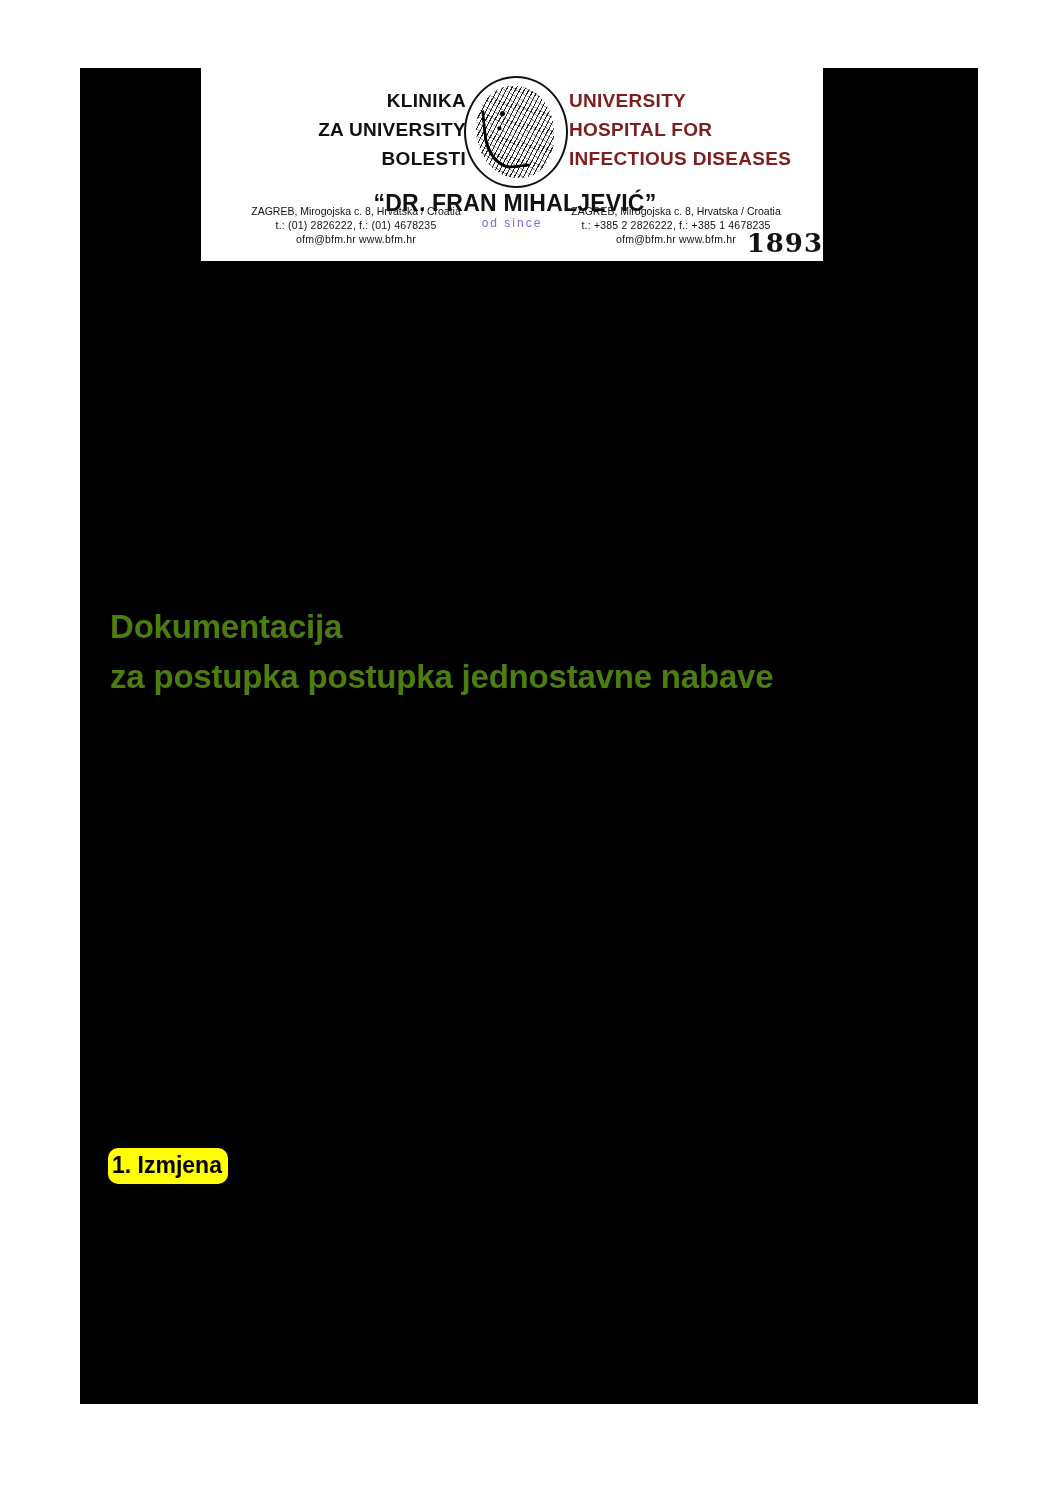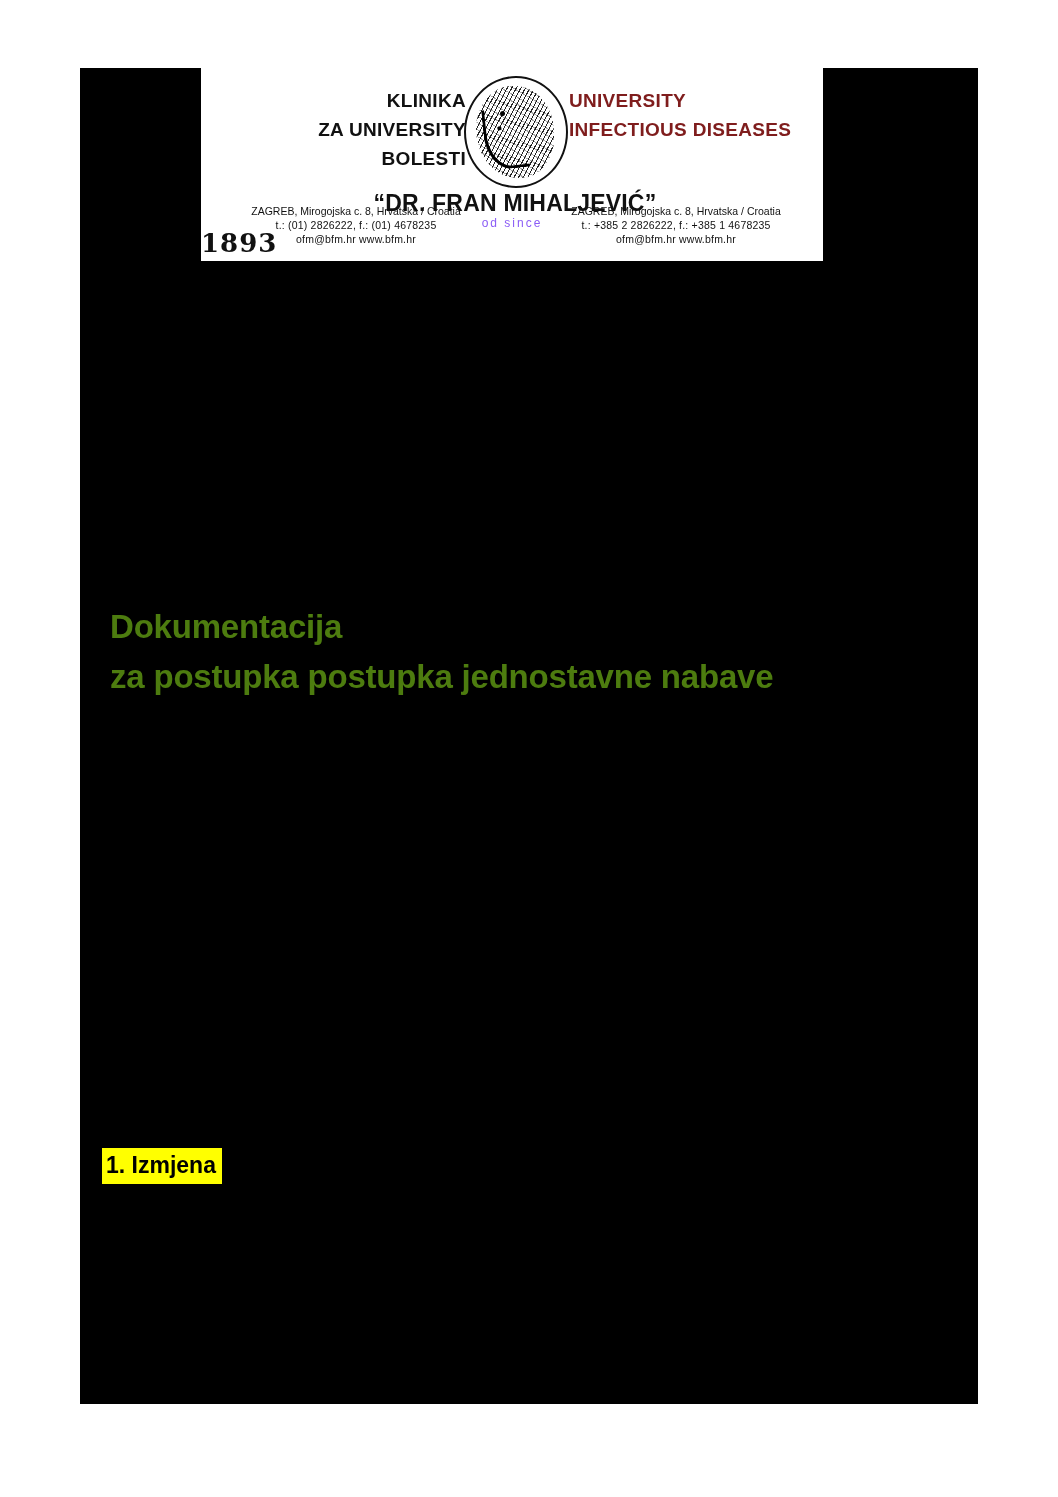--- a/index.html
+++ b/index.html
@@ -130,21 +130,21 @@
     text-align: center;
     font-size: 12px;
     color: #8b5cf6;
     letter-spacing: 2px;
   }
   .lh-year {
     position: absolute;
     left: 0;
     right: 0;
     top: 160px;
-    text-align: left;
+    text-align: right;
     font-size: 26px;
     font-weight: bold;
     color: #111;
     letter-spacing: 1px;
     font-family: "DejaVu Serif", serif;
   }
   .lh-addr-left {
     position: absolute;
     left: 20px;
     top: 136px;
@@ -177,28 +177,29 @@
     font-size: 33px;
     font-weight: bold;
     line-height: 50px;
     letter-spacing: -0.2px;
   }
   #cover-title .line2 { display: block; }
 
   
   #revision-note {
     position: absolute;
-    left: 102px;
+    left: 108px;
     top: 1148px;
     background: #ffff00;
     color: #000000;
     font-size: 23px;
     font-weight: bold;
     padding: 3px 6px 5px 4px;
     line-height: 28px;
+    border-radius: 10px;
   }
 </style>
 </head>
 <body>
 
 <div id="page">
 
   <div id="page-body"></div>
 
   <div id="letterhead">
@@ -211,20 +212,21 @@
       </div>
 
       <div class="lh-head">
         <div class="lh-circle">
           <div class="lh-face"></div>
         </div>
       </div>
 
       <div class="lh-right">
         <div>UNIVERSITY</div>
+        <div>HOSPITAL FOR</div>
         <div>INFECTIOUS DISEASES</div>
       </div>
 
       <div class="lh-title-center">“DR. FRAN MIHALJEVIĆ”</div>
       <div class="lh-since">od  since</div>
       <div class="lh-year">1893</div>
 
       <div class="lh-addr-left">
         <div class="lh-addr-line1">ZAGREB, Mirogojska c. 8, Hrvatska / Croatia</div>
         <div class="lh-addr-line2">t.: (01) 2826222, f.: (01) 4678235</div>

